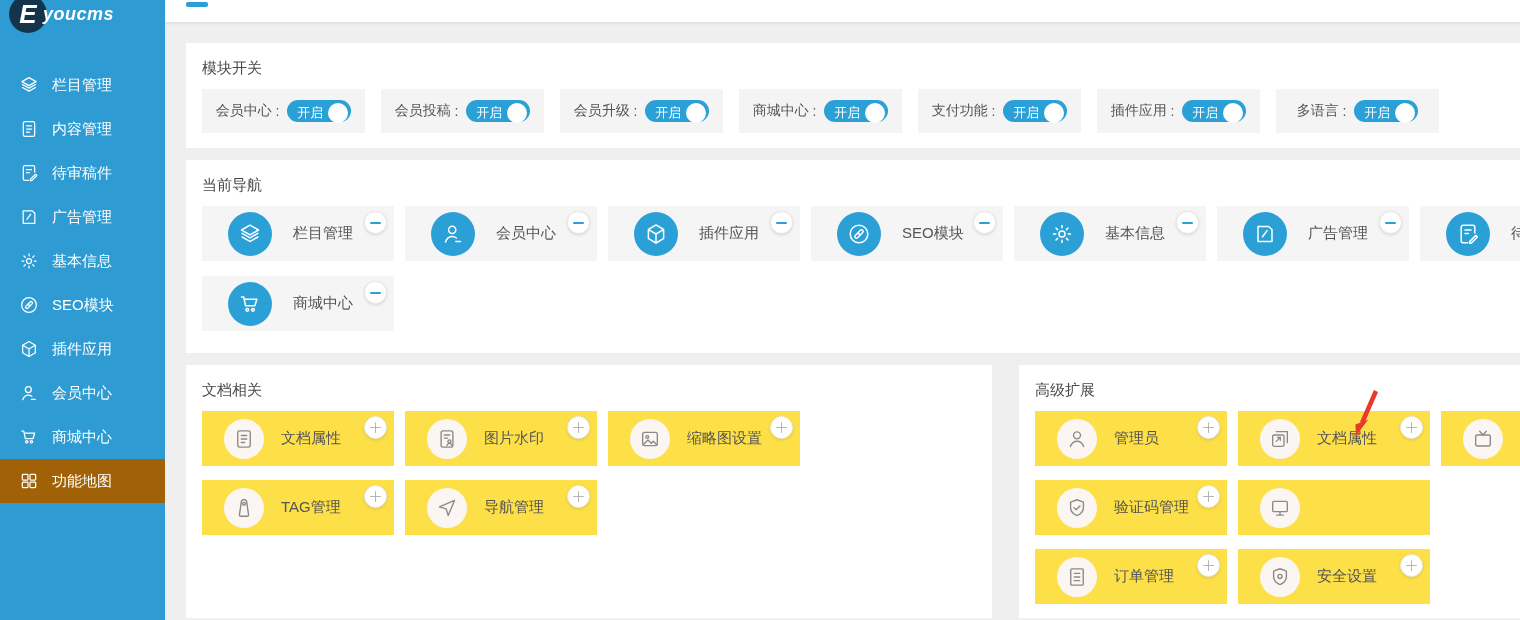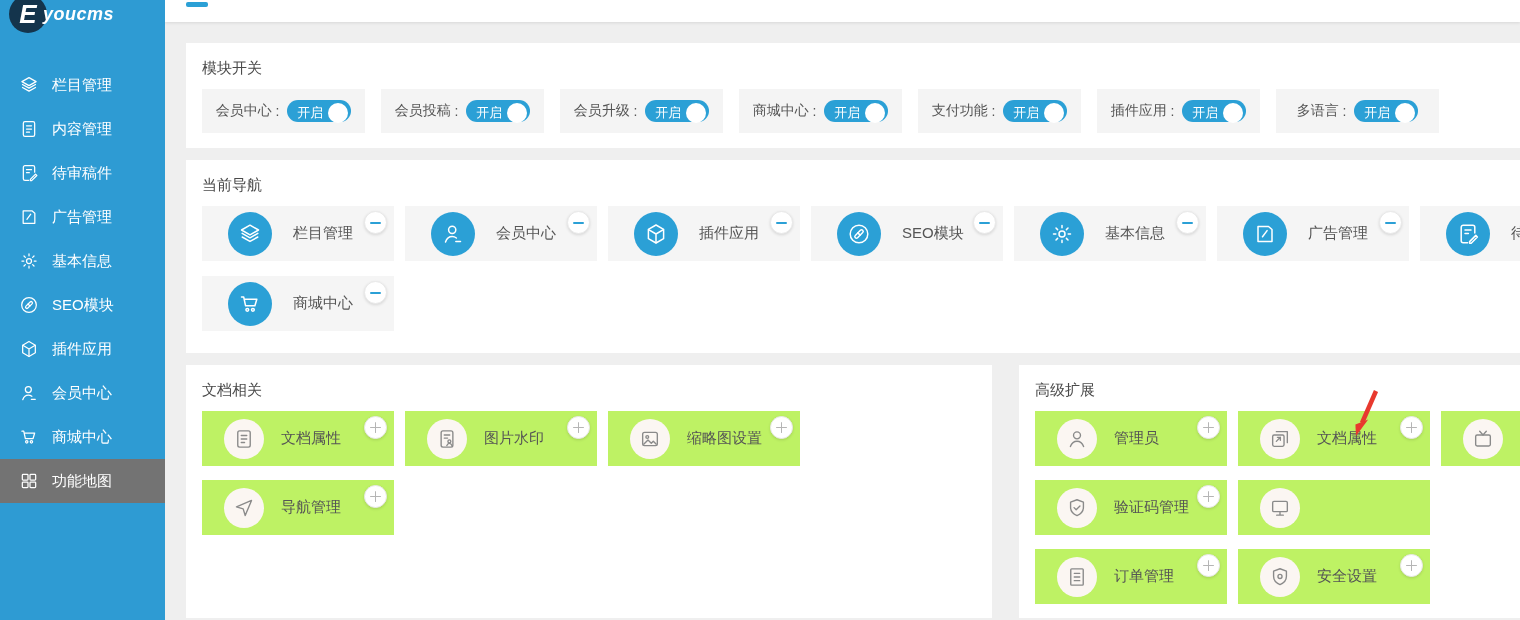--- a/index.html
+++ b/index.html
@@ -26,21 +26,21 @@
   }
   .logo-text {
     color:#fff; font-weight:bold; font-style:italic; font-size:18px;
     margin-left:-4px; letter-spacing:.5px;
   }
   .side-nav { margin-top:26px; }
   .side-item {
     height:44px; display:flex; align-items:center; gap:13px;
     padding-left:19px; color:#fff; font-size:15px; cursor:pointer;
   }
-  .side-item.active { background:#737373; }
+  .side-item.active { background:#a16207; }
   .s-icon { width:20px; height:20px; display:flex; }
   .s-icon svg { width:20px; height:20px; }
 
   
   .topbar {
     position:absolute; left:165px; top:0; width:1355px; height:22px;
     background:#fff; box-shadow:0 1px 3px rgba(0,0,0,.10); z-index:5;
   }
   .hambar {
     position:absolute; left:21px; top:2px; width:22px; height:5px;
@@ -105,21 +105,21 @@
   }
   .plus-glyph::before { left:0; top:4.7px; width:11px; height:1.6px; }
   .plus-glyph::after  { left:4.7px; top:0; width:1.6px; height:11px; }
 
   
   .bottom-row { display:flex; gap:27px; margin-top:12px; align-items:stretch; }
   .panel-doc { width:827px; }
   .panel-adv { width:580px; }
   .doc-card {
     position:relative; width:192px; min-width:192px; height:55px;
-    background:#bef264; display:flex; align-items:center; cursor:pointer;
+    background:#fde047; display:flex; align-items:center; cursor:pointer;
   }
   .gray-ic {
     margin-left:22px; width:40px; height:40px; border-radius:50%;
     background:#FBF6F2; color:#8A8A8A; display:flex; align-items:center; justify-content:center;
     flex:0 0 40px;
   }
   .gray-ic svg { width:22px; height:22px; }
   .doc-label { margin-left:17px; font-size:15px; color:#555; white-space:nowrap; }
   .card-row-b { display:flex; gap:11px; padding:0 16px; margin-bottom:14px; flex-wrap:nowrap; }
 
@@ -451,20 +451,32 @@
           <span class="doc-label">缩略图设置</span>
           <span class="circle-btn">
                 <span class="plus-glyph"></span>
               </span>
         </div>
       </div>
       <div class="card-row-b">
         <div class="doc-card">
           <span class="gray-ic">
                 <svg viewBox="0 0 24 24" fill="none" stroke="currentColor" stroke-width="1.5" stroke-linecap="round" stroke-linejoin="round">
+                  <path d="M9.2 4.4 10.8 3h2.4l1.6 1.4L17 19.6a1.2 1.2 0 0 1-1.2 1.4H8.2A1.2 1.2 0 0 1 7 19.6z"></path>
+                  <circle cx="12" cy="7.4" r="1.6"></circle>
+                </svg>
+              </span>
+          <span class="doc-label">TAG管理</span>
+          <span class="circle-btn">
+                <span class="plus-glyph"></span>
+              </span>
+        </div>
+        <div class="doc-card">
+          <span class="gray-ic">
+                <svg viewBox="0 0 24 24" fill="none" stroke="currentColor" stroke-width="1.5" stroke-linecap="round" stroke-linejoin="round">
                   <path d="M3.8 10.7 20.2 3.8l-6.9 16.4-2.2-7.3z"></path>
                 </svg>
               </span>
           <span class="doc-label">导航管理</span>
           <span class="circle-btn">
                 <span class="plus-glyph"></span>
               </span>
         </div>
       </div>
     </section>

